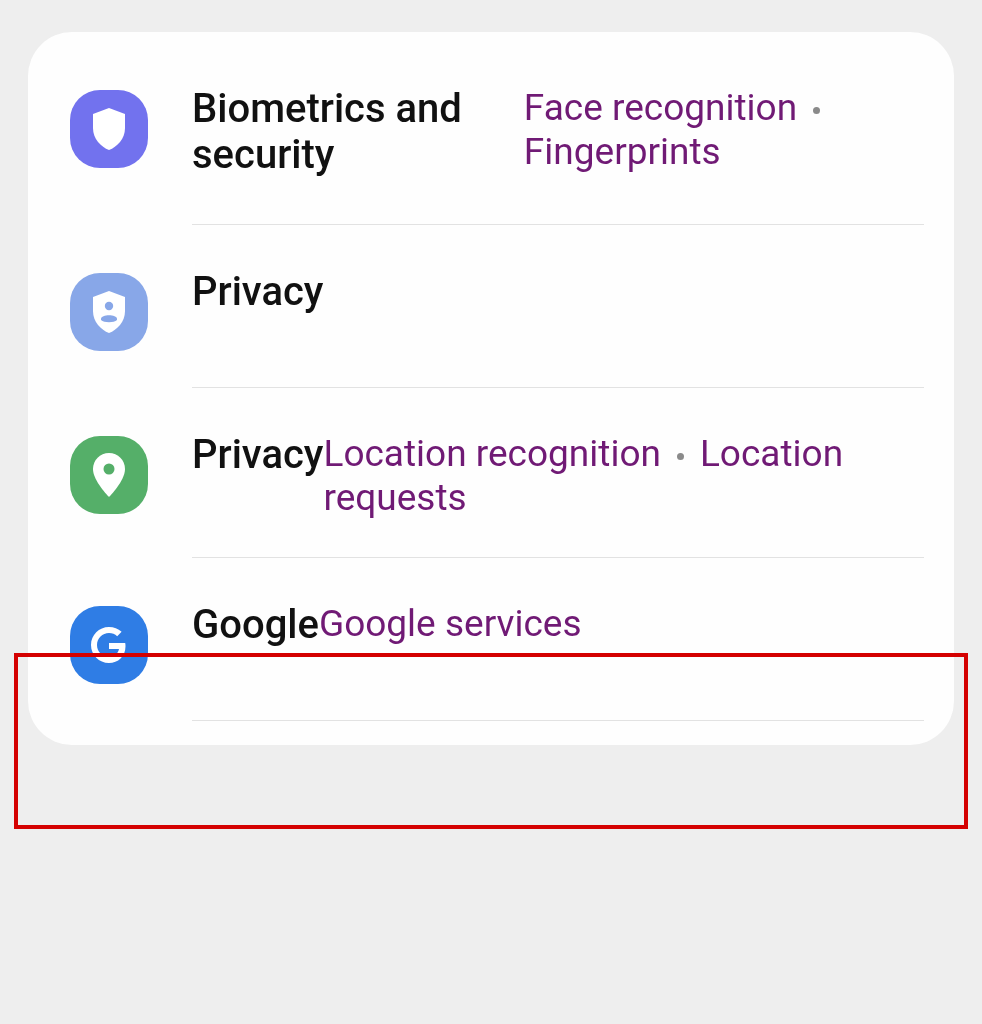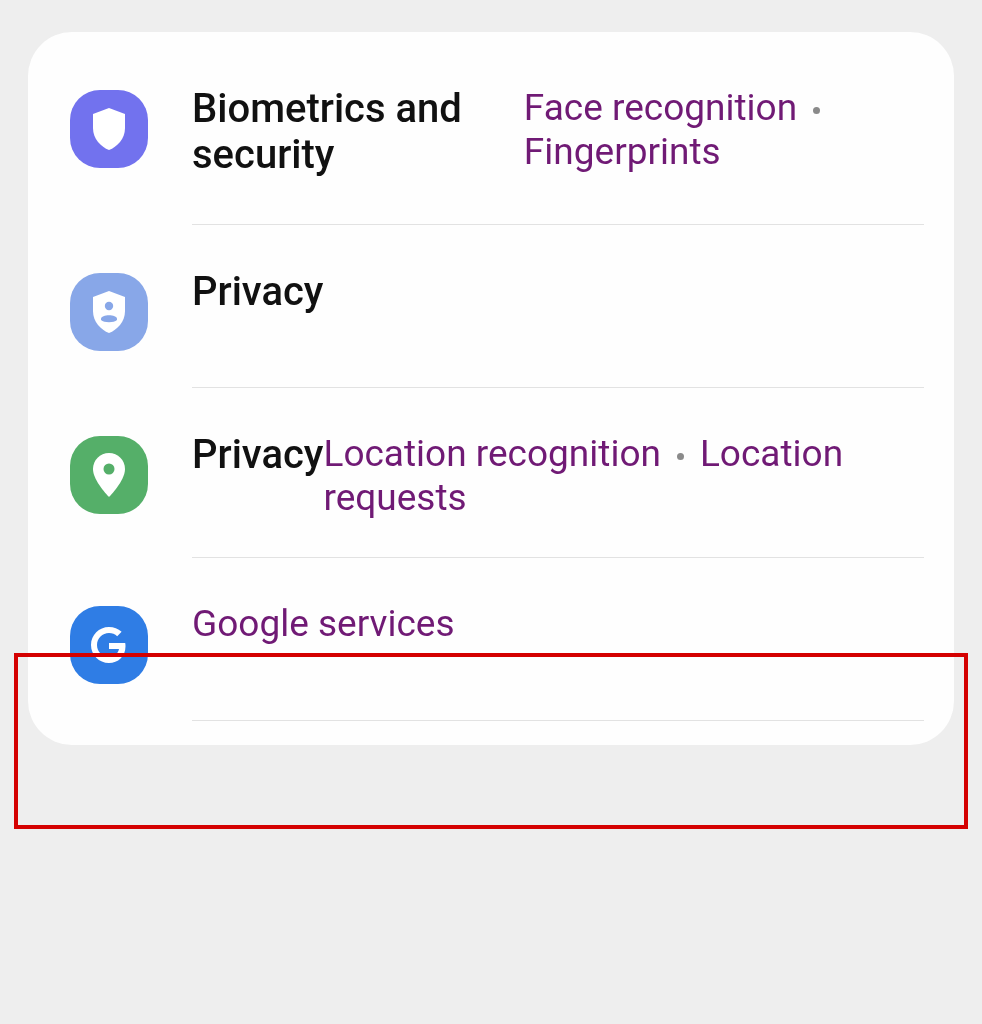--- a/index.html
+++ b/index.html
@@ -129,20 +129,21 @@
   </div>
   <div class="divider"></div>
 
   <div class="row">
     <div class="icon-wrap" style="background:#2f7de5">
       <svg width="48" height="48" viewBox="0 0 48 48">
         <path fill="#ffffff" d="M24 6 C14 6 6 14 6 24 C6 34 14 42 24 42 C33 42 40.5 35.5 40.5 25.2 C40.5 23.9 40.4 23 40.2 22 L24 22 L24 28 L34 28 C33 33 29 36 24 36 C17.4 36 12 30.6 12 24 C12 17.4 17.4 12 24 12 C27.2 12 30 13.2 32.2 15.2 L36.6 10.8 C33.2 7.8 28.8 6 24 6 Z"></path>
       </svg>
     </div>
     <div class="text-wrap">
+      <div class="title">Google</div>
       <div class="subtitle">
         <span>Google services</span>
       </div>
     </div>
   </div>
   <div class="divider"></div>
 
 
   <div class="highlight"></div>
 </div>

